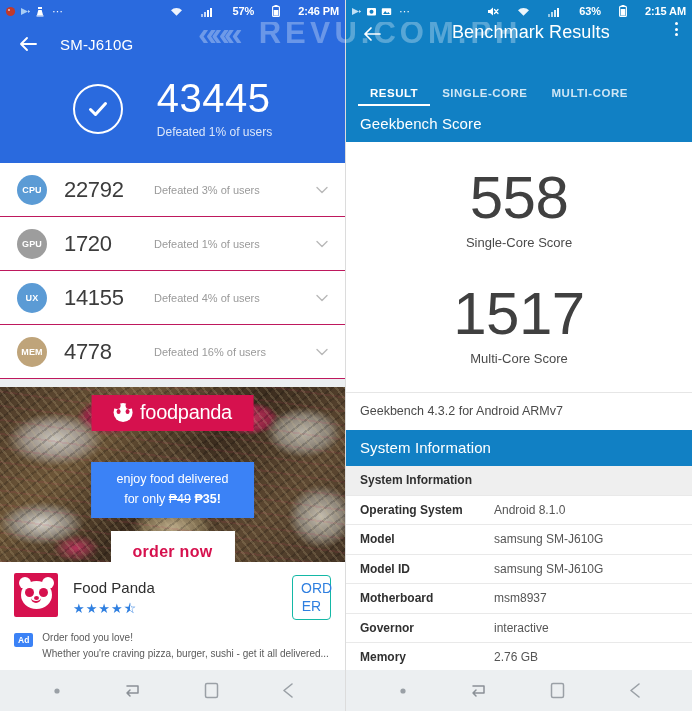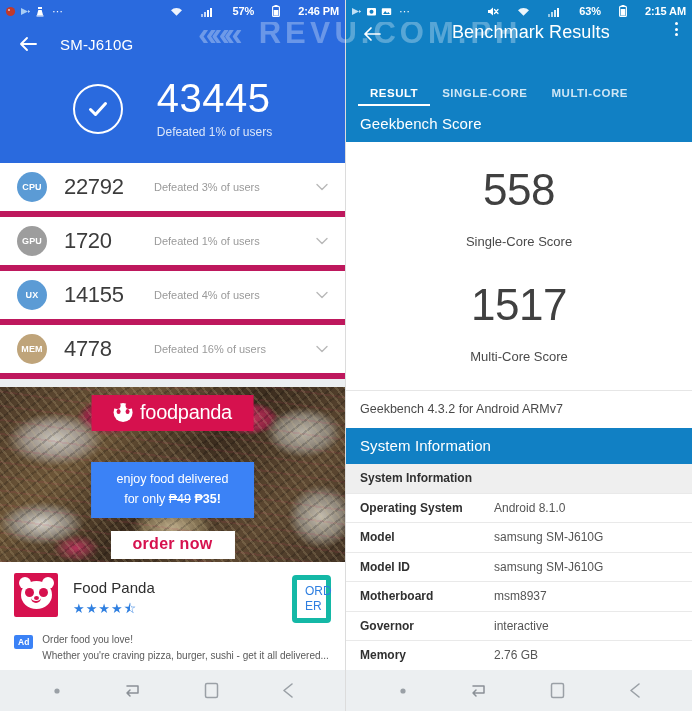--- a/index.html
+++ b/index.html
@@ -44,21 +44,21 @@
   .au-check {
     width: 50px; height: 50px; border-radius: 50%;
     border: 2.5px solid #fff; display: flex; align-items: center; justify-content: center;
   }
   .au-score-num { color: #fff; font-size: 40px; font-weight: 400; line-height: 1; letter-spacing: .5px; }
   .au-score-sub { color: #dbe6f9; font-size: 12px; margin-top: 7px; }
 
   .au-rows { background: #fff; }
   .au-row {
     height: 54px; display: flex; align-items: center;
-    padding: 0 14px 0 17px; border-bottom: 6px solid #be185d;
+    padding: 0 14px 0 17px; border-bottom: 1px solid #be185d;
     background: #fff; cursor: pointer;
   }
   .au-badge {
     width: 30px; height: 30px; border-radius: 50%; flex: 0 0 auto;
     display: flex; align-items: center; justify-content: center;
     color: #fff; font-size: 9px; font-weight: 700; letter-spacing: .2px;
   }
   .b-cpu { background: #5b9bd5; }
   .b-gpu { background: #9d9d9d; }
   .b-ux  { background: #5b9bd5; }
@@ -114,21 +114,21 @@
   .ad-eyes i { width: 4px; height: 5px; border-radius: 50%; background: #d6114e; display: block; }
   .ad-offer {
     position: absolute; top: 75px; left: 50%; transform: translateX(-50%);
     background: #3b82f6; color: #fff; padding: 7px 26px 9px;
     text-align: center; font-size: 12.5px; line-height: 1.6; z-index: 2; white-space: nowrap;
   }
   .ad-offer .strike { text-decoration: line-through; }
   .ad-offer .bold { font-weight: 700; }
   .ad-order {
     position: absolute; top: 144px; left: 50%; transform: translateX(-50%);
-    background: #fff; color: #d6114e; padding: 4px 22px 6px;
+    background: #fff; color: #d6114e; padding: 12px 22px 6px;
     font-size: 16px; font-weight: 700; letter-spacing: .3px; z-index: 2;
   }
 
   
   .ad-card { background: #fff; padding: 11px 14px 12px; }
   .ac-top { display: flex; align-items: flex-start; }
   .ac-icon {
     width: 44px; height: 44px; background: #d6114e; border-radius: 2px;
     display: flex; align-items: center; justify-content: center; flex: 0 0 auto;
   }
@@ -138,22 +138,22 @@
   .ac-panda .ear { position: absolute; width: 12px; height: 12px; border-radius: 50%; background: #fff; top: -4px; }
   .ac-panda .ear.l { left: -2px; } .ac-panda .ear.r { right: -2px; }
   .ac-panda .eye { position: absolute; width: 9px; height: 9px; border-radius: 50%; background: #d6114e; top: 7px; }
   .ac-panda .eye.l { left: 4px; } .ac-panda .eye.r { right: 4px; }
   .ac-panda .nose { position: absolute; width: 5px; height: 4px; border-radius: 50%; background: #d6114e; top: 15px; left: 13px; }
   .ac-panda .mouth { position: absolute; width: 10px; height: 5px; border-bottom: 2px solid #d6114e; border-radius: 0 0 10px 10px; top: 17px; left: 10px; }
   .ac-name { font-size: 15px; color: #2e2e2e; margin-left: 15px; margin-top: 6px; }
   .ac-stars { margin-left: 15px; margin-top: 3px; color: #2f7fe0; font-size: 13px; letter-spacing: 1px; }
   .ac-btn {
     margin-left: auto; margin-top: 2px;
-    border: 5px solid #14b8a6; color: #2f7fe0; border-radius: 4px;
-    padding: 4px 8px; font-size: 12px; text-align: center; line-height: 1.25;
+    border: 1px solid #14b8a6; color: #2f7fe0; border-radius: 4px;
+    padding: 4px 8px; font-size: 14px; text-align: center; line-height: 1.25;
     cursor: pointer; width: 39px;
   }
   .ac-bot { display: flex; align-items: flex-start; margin-top: 9px; }
   .ac-adtag {
     background: #3b82f6; color: #fff; font-size: 8.5px; font-weight: 700;
     padding: 2px 4px; border-radius: 2px; flex: 0 0 auto; margin-top: 3px;
   }
   .ac-adtext { font-size: 10px; color: #5a5a5a; margin-left: 9px; line-height: 1.55; }
   .ad-progress-wrap { background: #fff; border-top: 1px solid #e8e8e8; padding: 5px 6px 4px; }
   .ad-progress { height: 15px; background: #fff; }
@@ -172,22 +172,22 @@
   }
   .gb-tab.active { color: #fff; }
   .gb-tab.active::after {
     content: ""; position: absolute; left: 0; right: 0; bottom: 0; height: 2.5px; background: #fff;
   }
   .gb-section {
     background: #1180c4; color: #fff; font-size: 15px;
     padding: 9px 14px 10px; letter-spacing: .1px;
   }
   .gb-scores { background: #fff; padding: 26px 0 26px; text-align: center; }
-  .gb-big { font-size: 44px; color: #404040; font-weight: 300; line-height: 1; letter-spacing: -.5px; }
-  .gb-lbl { font-size: 13px; color: #4a4a4a; margin-top: 22px; }
+  .gb-big { font-size: 60px; color: #404040; font-weight: 300; line-height: 1; letter-spacing: -.5px; }
+  .gb-lbl { font-size: 13px; color: #4a4a4a; margin-top: 7px; }
   .gb-spacer { height: 34px; }
   .gb-ver { background: #fff; font-size: 12.5px; color: #4a4a4a; padding: 11px 14px 12px; border-top: 1px solid #e6e6e6; }
   .gb-table { background: #fff; }
   .gb-trow { display: flex; height: 29.5px; align-items: center; padding: 0 14px; border-bottom: 1px solid #e9e9e9; }
   .gb-trow.head { background: #efefef; }
   .gb-k { font-size: 12px; font-weight: 700; color: #303030; width: 134px; flex: 0 0 auto; }
   .gb-v { font-size: 12px; color: #555; }
 
   
   .navbar {

